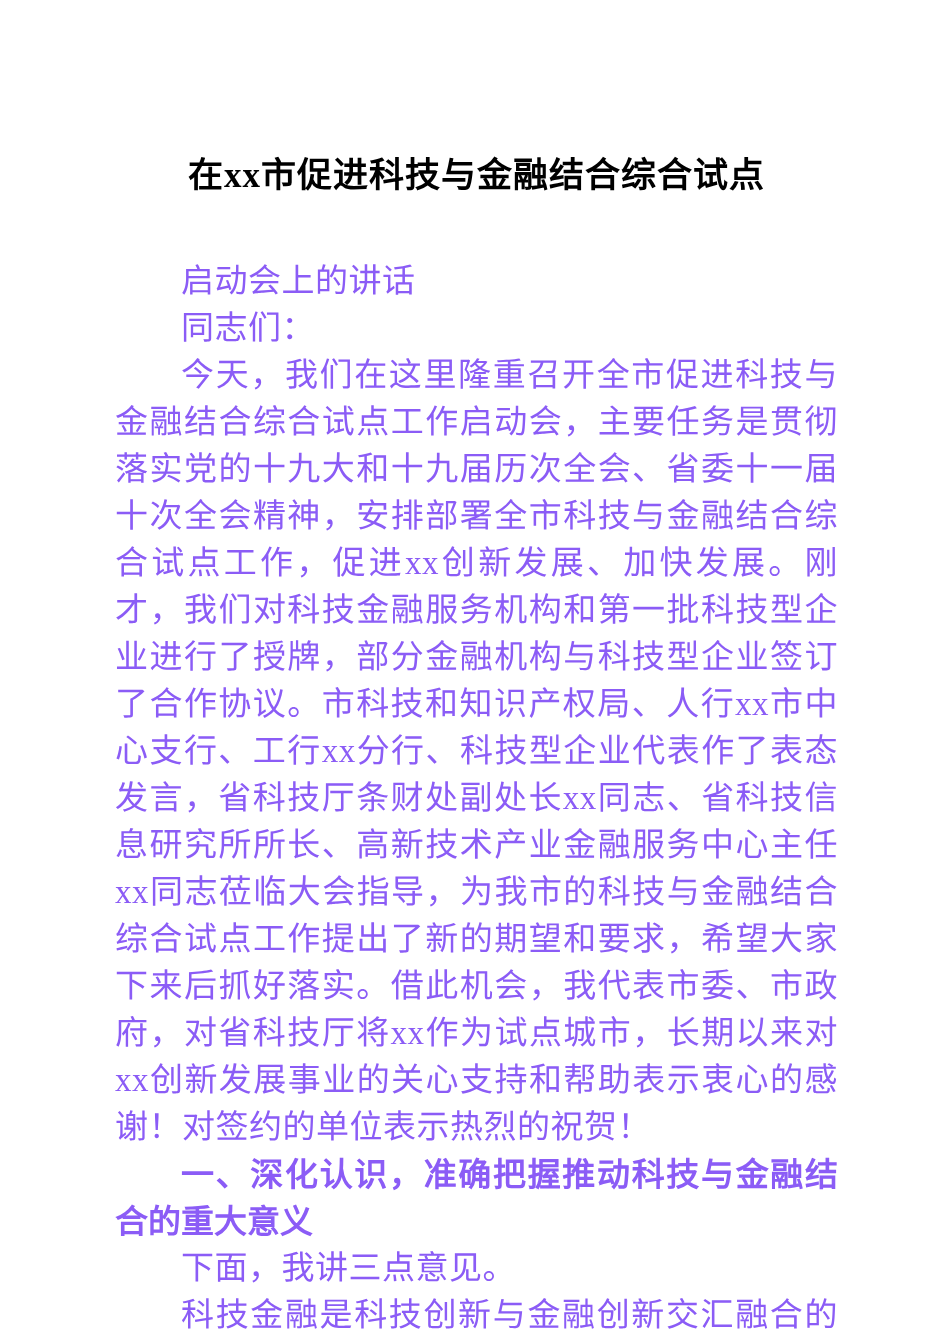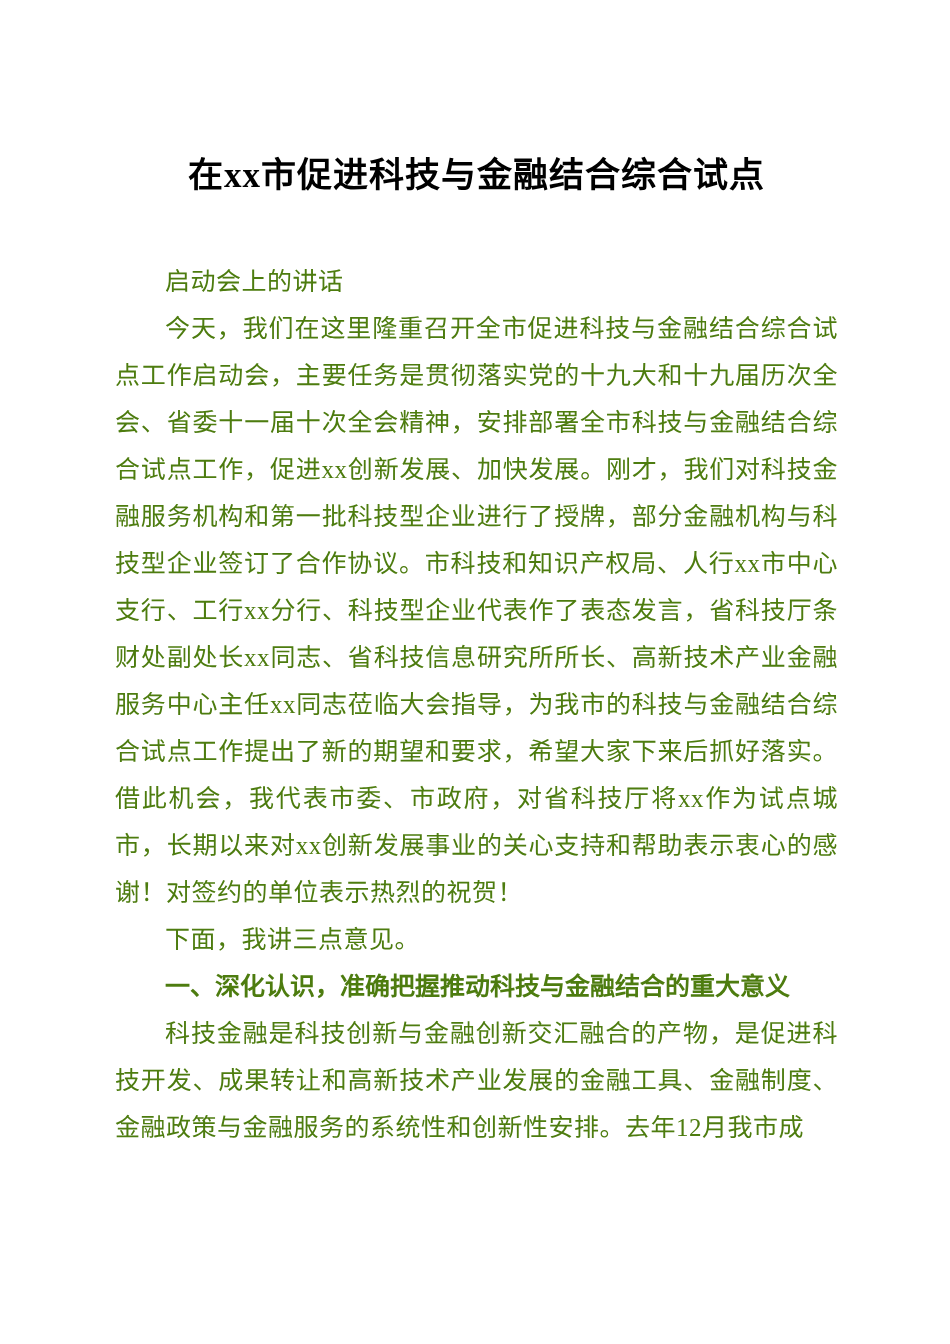--- a/index.html
+++ b/index.html
@@ -26,49 +26,50 @@
     font-weight: bold;
     font-size: 35px;
     line-height: 52px;
     text-align: center;
     letter-spacing: 1px;
     margin: 0 0 56px 0;
     color: #000000;
   }
   .para {
     font-family: "Liberation Serif", "DejaVu Serif", serif;
-    font-size: 25px;
+    font-size: 33px;
     line-height: 47px;
     margin: 0;
     padding: 0;
     text-align: justify;
     text-indent: 2em;
     letter-spacing: 0.5px;
-    color: #4d7c0f;
+    color: #8b5cf6;
   }
   .para.heading {
     font-family: "Liberation Sans", "DejaVu Sans", sans-serif;
     font-weight: bold;
     letter-spacing: 0px;
   }
 </style>
 </head>
 <body>
 
 <div class="page">
   <div class="content">
 
     <h1 class="doc-title">在xx市促进科技与金融结合综合试点</h1>
 
     <p class="para">启动会上的讲话</p>
 
+    <p class="para">同志们：</p>
 
 
     <p class="para">今天，我们在这里隆重召开全市促进科技与金融结合综合试点工作启动会，主要任务是贯彻落实党的十九大和十九届历次全会、省委十一届十次全会精神，安排部署全市科技与金融结合综合试点工作，促进xx创新发展、加快发展。刚才，我们对科技金融服务机构和第一批科技型企业进行了授牌，部分金融机构与科技型企业签订了合作协议。市科技和知识产权局、人行xx市中心支行、工行xx分行、科技型企业代表作了表态发言，省科技厅条财处副处长xx同志、省科技信息研究所所长、高新技术产业金融服务中心主任xx同志莅临大会指导，为我市的科技与金融结合综合试点工作提出了新的期望和要求，希望大家下来后抓好落实。借此机会，我代表市委、市政府，对省科技厅将xx作为试点城市，长期以来对xx创新发展事业的关心支持和帮助表示衷心的感谢！对签约的单位表示热烈的祝贺！</p>
 
+    <p class="para heading">一、深化认识，准确把握推动科技与金融结合的重大意义</p>
+
     <p class="para">下面，我讲三点意见。</p>
-
-    <p class="para heading">一、深化认识，准确把握推动科技与金融结合的重大意义</p>
 
     <p class="para">科技金融是科技创新与金融创新交汇融合的产物，是促进科技开发、成果转让和高新技术产业发展的金融工具、金融制度、金融政策与金融服务的系统性和创新性安排。去年12月我市成</p>
 
   </div>
 </div>
 
 </body></html>

